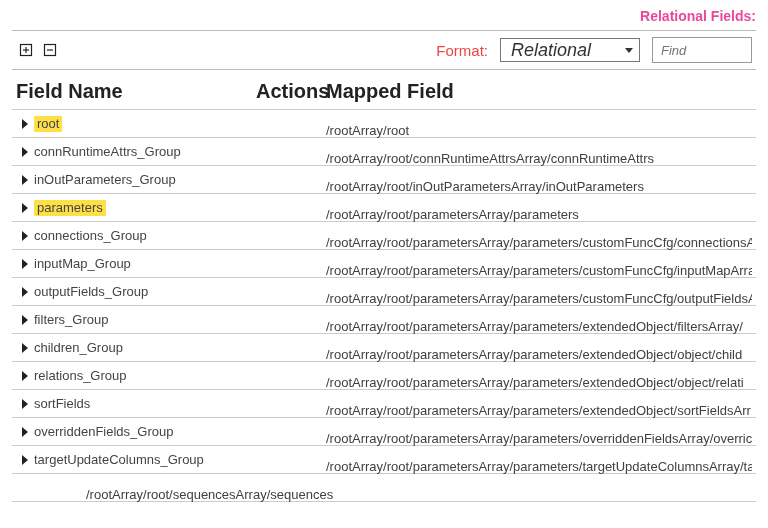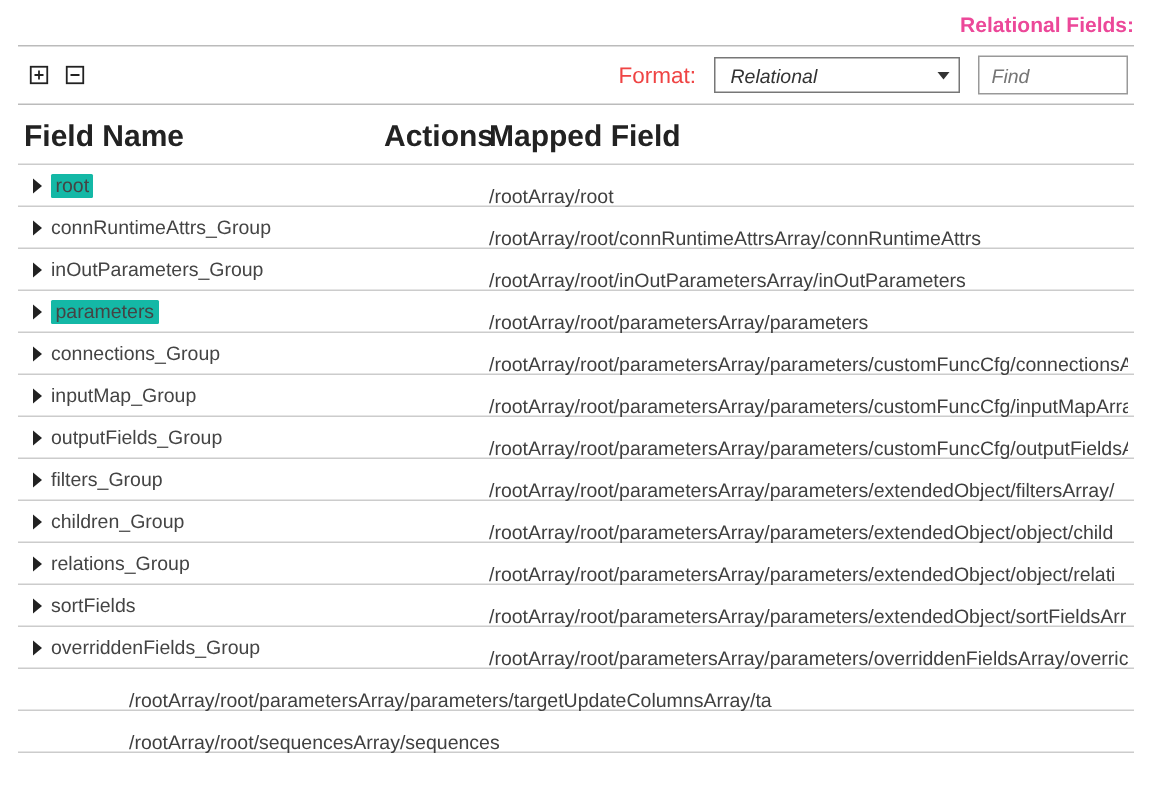--- a/index.html
+++ b/index.html
@@ -39,22 +39,22 @@
     }
     .spacer { flex: 1; }
     .fmt-label { font-size: 15px; color: #ef4444; margin-right: 8px; }
     .select-wrap {
       border: 1px solid #777;
       height: 24px;
       display: flex;
       align-items: center;
       justify-content: space-between;
       padding: 0 6px 0 10px;
-      width: 164px;
-      font-size: 13px;
+      width: 140px;
+      font-size: 18px;
       font-style: italic;
       color: #333;
       cursor: pointer;
       margin-right: 8px;
     }
     .select-caret {
       width: 0; height: 0;
       border-left: 4px solid transparent;
       border-right: 4px solid transparent;
       border-top: 5px solid #333;
@@ -104,21 +104,21 @@
       width: 0; height: 0;
       border-top: 5px solid transparent;
       border-bottom: 5px solid transparent;
       border-left: 6px solid #222;
       margin-left: 6px;
       cursor: pointer;
       flex-shrink: 0;
     }
     .field-name { white-space: nowrap; }
     .hl {
-      background: #14b8a6;
+      background: #fde047;
       padding: 0 3px 1px;
       border-radius: 1px;
     }
   </style>
 </head>
 <body>
 
 <div class="title">Relational Fields:</div>
 
 <div class="toolbar">
@@ -243,20 +243,24 @@
     </div>
     <div class="row">
       <div class="cell-name">
         <span class="tri"></span>
         <span class="field-name">overriddenFields_Group</span>
       </div>
       <div class="cell-actions"></div>
       <div class="cell-mapped">/rootArray/root/parametersArray/parameters/overriddenFieldsArray/overric</div>
     </div>
     <div class="row">
+      <div class="cell-name">
+        <span class="tri"></span>
+        <span class="field-name">targetUpdateColumns_Group</span>
+      </div>
       <div class="cell-actions"></div>
       <div class="cell-mapped">/rootArray/root/parametersArray/parameters/targetUpdateColumnsArray/ta</div>
     </div>
     <div class="row">
       <div class="cell-actions"></div>
       <div class="cell-mapped">/rootArray/root/sequencesArray/sequences</div>
     </div>
   </div>
 
 </body></html>

